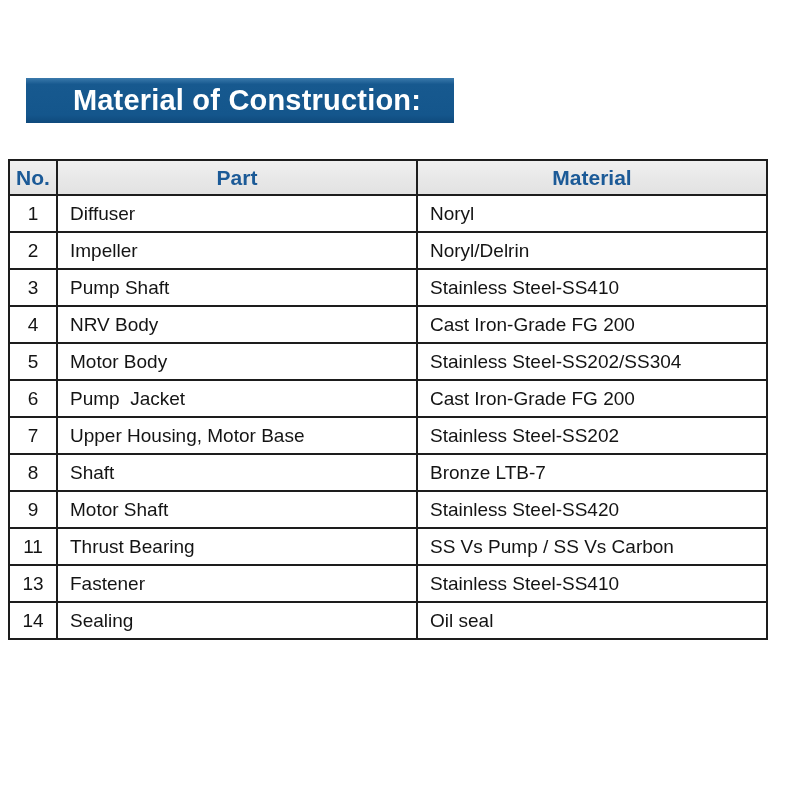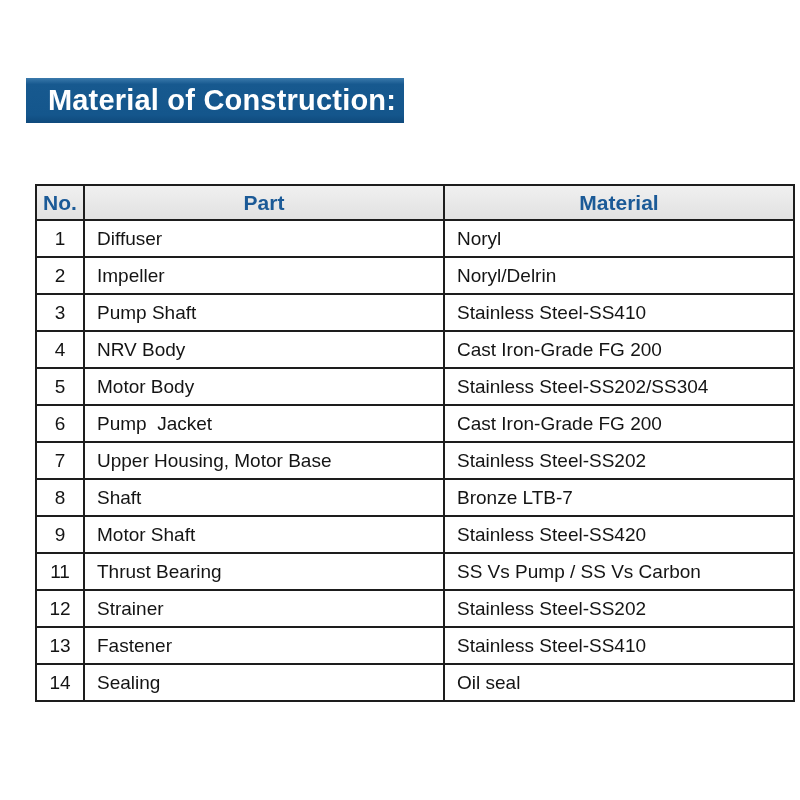--- a/index.html
+++ b/index.html
@@ -11,43 +11,42 @@
     width: 800px;
     height: 800px;
     position: relative;
     font-family: "Liberation Sans", sans-serif;
     overflow: hidden;
   }
   .banner {
     position: absolute;
     left: 26px;
     top: 78px;
-    width: 378px;
+    width: 428px;
     height: 45px;
     background: linear-gradient(180deg, #3b7aac 0%, #17598f 14%, #14568c 82%, #0f4a7c 100%);
     display: flex;
     align-items: center;
     justify-content: center;
   }
   .banner-title {
     color: #ffffff;
     font-size: 29px;
     font-weight: bold;
     letter-spacing: 0.2px;
     padding-left: 14px;
     white-space: nowrap;
   }
   .spec-table {
     position: absolute;
-    left: 35px;
+    left: 8px;
     top: 159px;
     border-collapse: collapse;
     table-layout: fixed;
     width: 758px;
-    margin-top: 25px;
   }
   .spec-table th, .spec-table td {
     border: 2px solid #1d1d1d;
     white-space: pre-wrap;
     overflow: hidden;
   }
   .spec-table th {
     height: 33px;
     background: linear-gradient(180deg, #f0f0f0 0%, #e7e7e7 60%, #e2e2e2 100%);
     color: #1b5a97;
@@ -138,25 +137,20 @@
         <td class="cell-no">9</td>
         <td class="cell-part">Motor Shaft</td>
         <td class="cell-material">Stainless Steel-SS420</td>
       </tr>
       <tr>
         <td class="cell-no">11</td>
         <td class="cell-part">Thrust Bearing</td>
         <td class="cell-material">SS Vs Pump / SS Vs Carbon</td>
       </tr>
       <tr>
-        <td class="cell-no">12</td>
-        <td class="cell-part">Strainer</td>
-        <td class="cell-material">Stainless Steel-SS202</td>
-      </tr>
-      <tr>
         <td class="cell-no">13</td>
         <td class="cell-part">Fastener</td>
         <td class="cell-material">Stainless Steel-SS410</td>
       </tr>
       <tr>
         <td class="cell-no">14</td>
         <td class="cell-part">Sealing</td>
         <td class="cell-material">Oil seal</td>
       </tr>
     </tbody>

